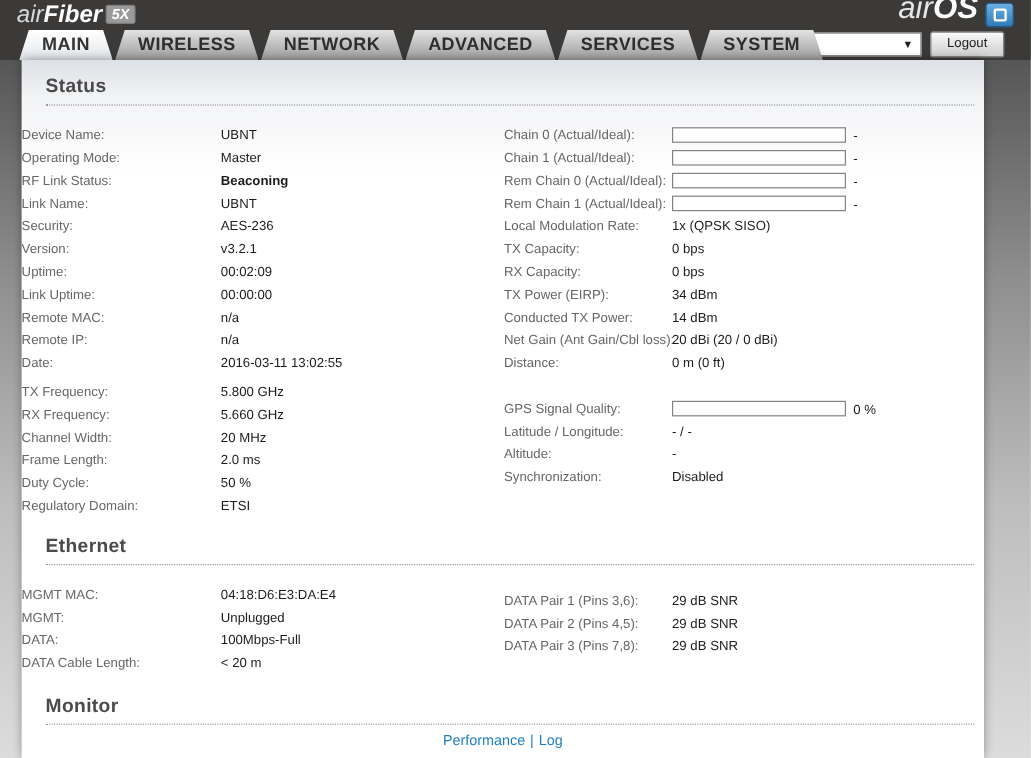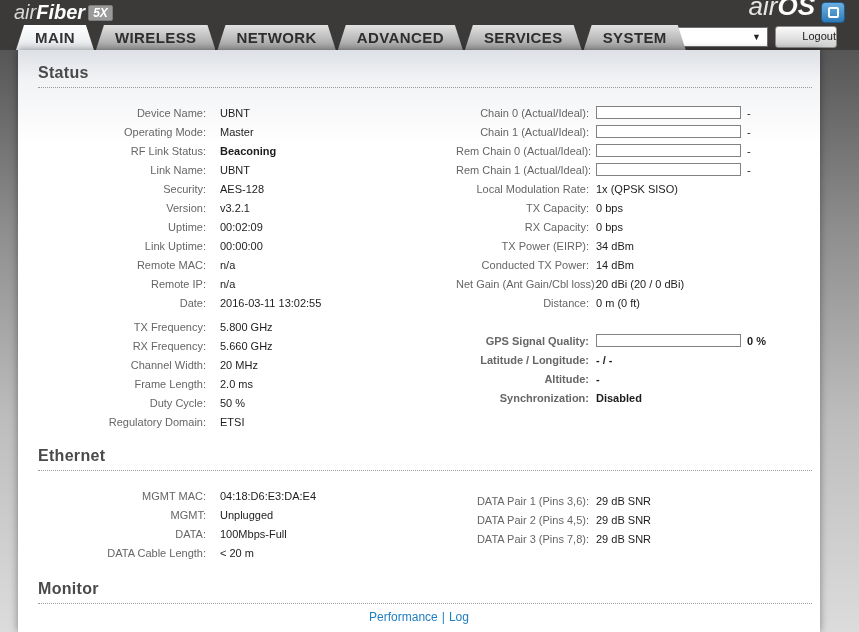--- a/index.html
+++ b/index.html
@@ -29,39 +29,39 @@
     background:linear-gradient(180deg,#e2e2e2 0%,#c2c2c2 45%,#9d9d9d 100%);
     clip-path:polygon(8px 0%,calc(100% - 8px) 0%,100% 100%,0% 100%);}
   .tab.active{background:linear-gradient(180deg,#ffffff 0%,#f0f2f4 55%,#e1e4e8 100%);color:#333;}
   
   .tools-box{position:absolute;right:91px;top:27px;width:138px;height:18px;background:#fff;
     border:1px solid #6f6f6f;font-size:11px;color:#222;line-height:18px;padding:0 6px;cursor:pointer;}
   .tools-box .arrow{float:right;font-size:9px;color:#222;line-height:18px;}
   .logout-btn{position:absolute;right:22px;top:26px;width:60px;height:20px;
     background:linear-gradient(180deg,#fbfbfb 0%,#e3e3e3 50%,#cfcfcf 100%);
     border:1px solid #8b8b8b;border-radius:3px;font-size:11px;color:#222;
-    text-align:right;line-height:19px;cursor:pointer;}
+    text-align:center;line-height:19px;cursor:pointer;}
   
   .content{position:absolute;top:50px;left:18px;width:802px;bottom:0;overflow:hidden;
     background:linear-gradient(180deg,#dde0e5 0px,#f2f3f5 30px,#ffffff 95px);
     box-shadow:0 0 8px rgba(0,0,0,.4);}
   .section-title{margin:14px 8px 0 20px;font-size:16px;font-weight:bold;color:#4a4a4a;
     letter-spacing:.3px;padding-bottom:5px;border-bottom:1px dotted #9b9b9b;}
   .fields-wrap{display:flex;margin-top:15px;padding-left:0;}
   .col-left{width:402px;}
   .col-right{flex:1;}
   .row{display:flex;align-items:center;height:19px;font-size:11px;white-space:nowrap;}
-  .row-label{width:152px;text-align:right;color:#666;padding-right:14px;flex:none;padding-left:36px;}
+  .row-label{width:152px;color:#666;padding-right:14px;flex:none;}
   .col-right .row-label{width:133px;padding-right:7px;}
   .row-value{color:#1c1c1c;}
   .row-value.bold{font-weight:bold;}
   .bar{display:inline-block;width:143px;height:11px;border:1px solid #828282;background:#fff;
     margin-right:6px;vertical-align:-2px;}
   .gap-b{margin-top:5px;}
-  .gap-b-right{margin-top:19px;font-weight:bold;}
+  .gap-b-right{margin-top:19px;}
   .gap-eth-right{margin-top:5px;}
   .eth-title{margin-top:16px;}
   .mon-title{margin-top:18px;}
   
   .mon-links{margin-top:6px;text-align:center;font-size:12px;}
   .mon-links a{color:#1f7ec1;text-decoration:none;cursor:pointer;}
   .mon-links a.underlined{}
   .mon-links .sep{color:#1f7ec1;margin:0 4px;}
   .chart-titles{display:flex;margin-top:9px;font-size:11px;color:#222;}
   .chart-titles .ct{width:50%;text-align:center;}
@@ -113,21 +113,21 @@
           <div class="row">
             <span class="row-label">RF Link Status:</span>
             <span class="row-value bold">Beaconing</span>
           </div>
           <div class="row">
             <span class="row-label">Link Name:</span>
             <span class="row-value">UBNT</span>
           </div>
           <div class="row">
             <span class="row-label">Security:</span>
-            <span class="row-value">AES-128</span>
+            <span class="row-value">AES-236</span>
           </div>
           <div class="row">
             <span class="row-label">Version:</span>
             <span class="row-value">v3.2.1</span>
           </div>
           <div class="row">
             <span class="row-label">Uptime:</span>
             <span class="row-value">00:02:09</span>
           </div>
           <div class="row">

